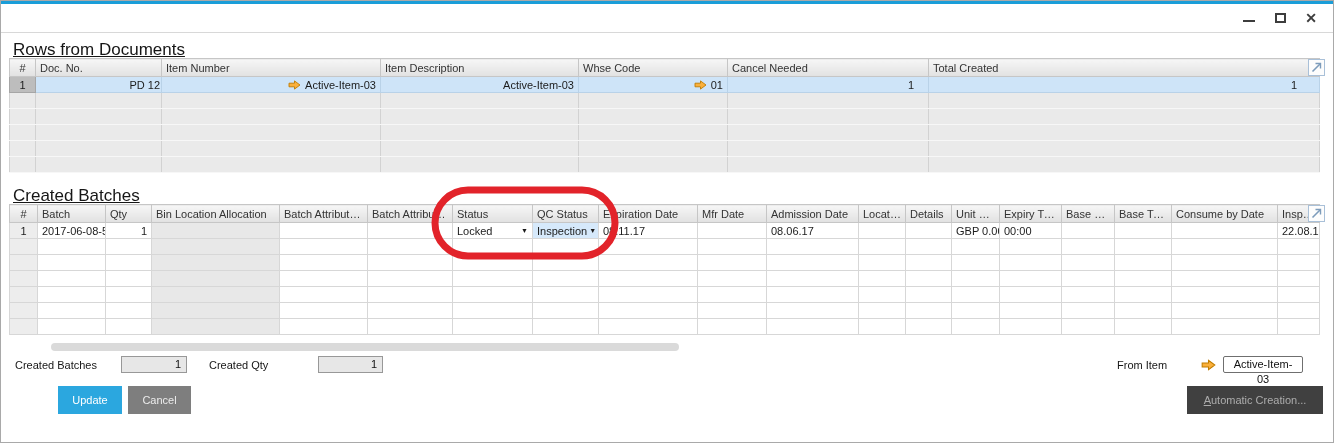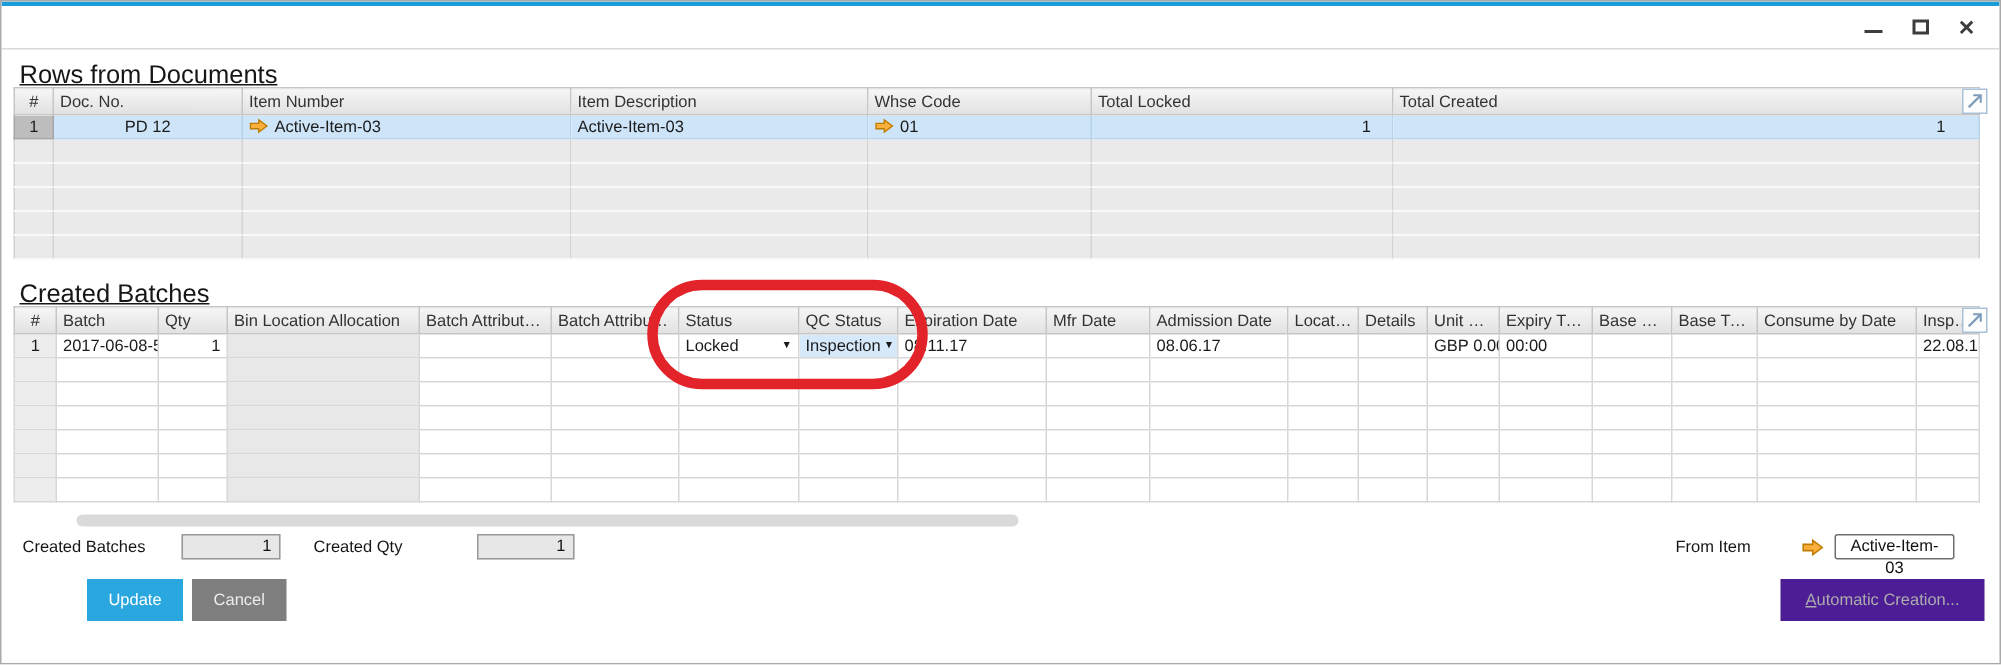--- a/index.html
+++ b/index.html
@@ -29,21 +29,21 @@
   table { border-collapse:collapse; table-layout:fixed; width:1310px; font-size:11px; color:#1b1b1b; }
   th {
     height:18px; background:linear-gradient(#f6f6f6,#e1e1e1);
     border:1px solid #c6c6c6; font-weight:400; text-align:left;
     padding:0 4px; color:#333; white-space:nowrap; overflow:hidden; text-overflow:ellipsis;
   }
   td { height:16px; border:1px solid #d7d7d7; padding:0 4px; white-space:nowrap; overflow:hidden; background:#fff; }
   th.c, td.c { text-align:center; padding:0 1px; }
   td.r { text-align:right; }
   
-  .t1 .sel td { background:#cee4f8; border-color:#b9d2e8; }
+  .t1 .sel td { background:#cee4f8; border-color:#b9d2e8;text-align:right; }
   .t1 .sel td.rn { background:#bdbdbd; border-color:#a6a6a6; text-align:center; }
   .t1 .sel td.tn { padding-right:14px; }
   .t1 .sel td.tc { padding-right:22px; }
   
   .t1 tr.er td { background:#eaeaea; border-right:1px solid #d2d2d2; border-bottom:1px solid #f7f7f7; border-left:1px solid #d2d2d2; }
   
   .t2 td.cnum { background:#ededed; text-align:center; }
   .t2 td.cbin { background:#e8e8e8; }
   .t2 td.qc-active { background:#d6e9fb; }
   .ddcell { display:flex; justify-content:space-between; align-items:center; }
@@ -59,21 +59,21 @@
     position:absolute; height:17px; background:#e7e7e7; border:1px solid #989898;
     font-size:11px; line-height:15px; text-align:right; padding:0 5px; color:#111;
   }
   .itembox {
     position:absolute; height:17px; background:#fff; border:1px solid #6f6f6f; border-radius:2px;
     font-size:11px; line-height:15px; text-align:center; padding:0 4px; color:#111;
   }
   .btn { position:absolute; height:28px; font-size:11px; line-height:20px; text-align:center; border:none; cursor:default; }
   .btn-update { left:57px; top:385px; width:64px; background:#2ba7df; color:#fff; }
   .btn-cancel { left:127px; top:385px; width:63px; background:#7e7e7e; color:#ececec; }
-  .btn-auto { left:1186px; top:385px; width:136px; background:#4c1d95; color:#acacac; }
+  .btn-auto { left:1186px; top:385px; width:136px; background:#404040; color:#acacac; }
   .btn-auto::first-letter { text-decoration:underline; }
 
   .annotation { position:absolute; left:428px; top:183px; width:192px; height:78px; pointer-events:none; }
 </style>
 </head>
 <body>
 
 <div class="window">
   <div class="accent"></div>
 
@@ -105,21 +105,21 @@
           <col style="width:201px">
           <col style="width:391px">
       </colgroup>
       <thead>
         <tr>
           <th class="c">#</th>
           <th>Doc. No.</th>
           <th>Item Number</th>
           <th>Item Description</th>
           <th>Whse Code</th>
-          <th>Total Locked</th>
+          <th>Cancel Needed</th>
           <th>Total Created</th>
         </tr>
       </thead>
       <tbody>
         <tr class="sel">
           <td class="rn">1</td>
           <td class="c">PD 12</td>
           <td>
             <svg class="arrow-ic" width="13" height="10" viewBox="0 0 13 10">
                 <path d="M1 3.2 H6.5 V0.9 L12 5 L6.5 9.1 V6.8 H1 Z" fill="#FBB03B" stroke="#C07C00" stroke-width="0.9"></path>

